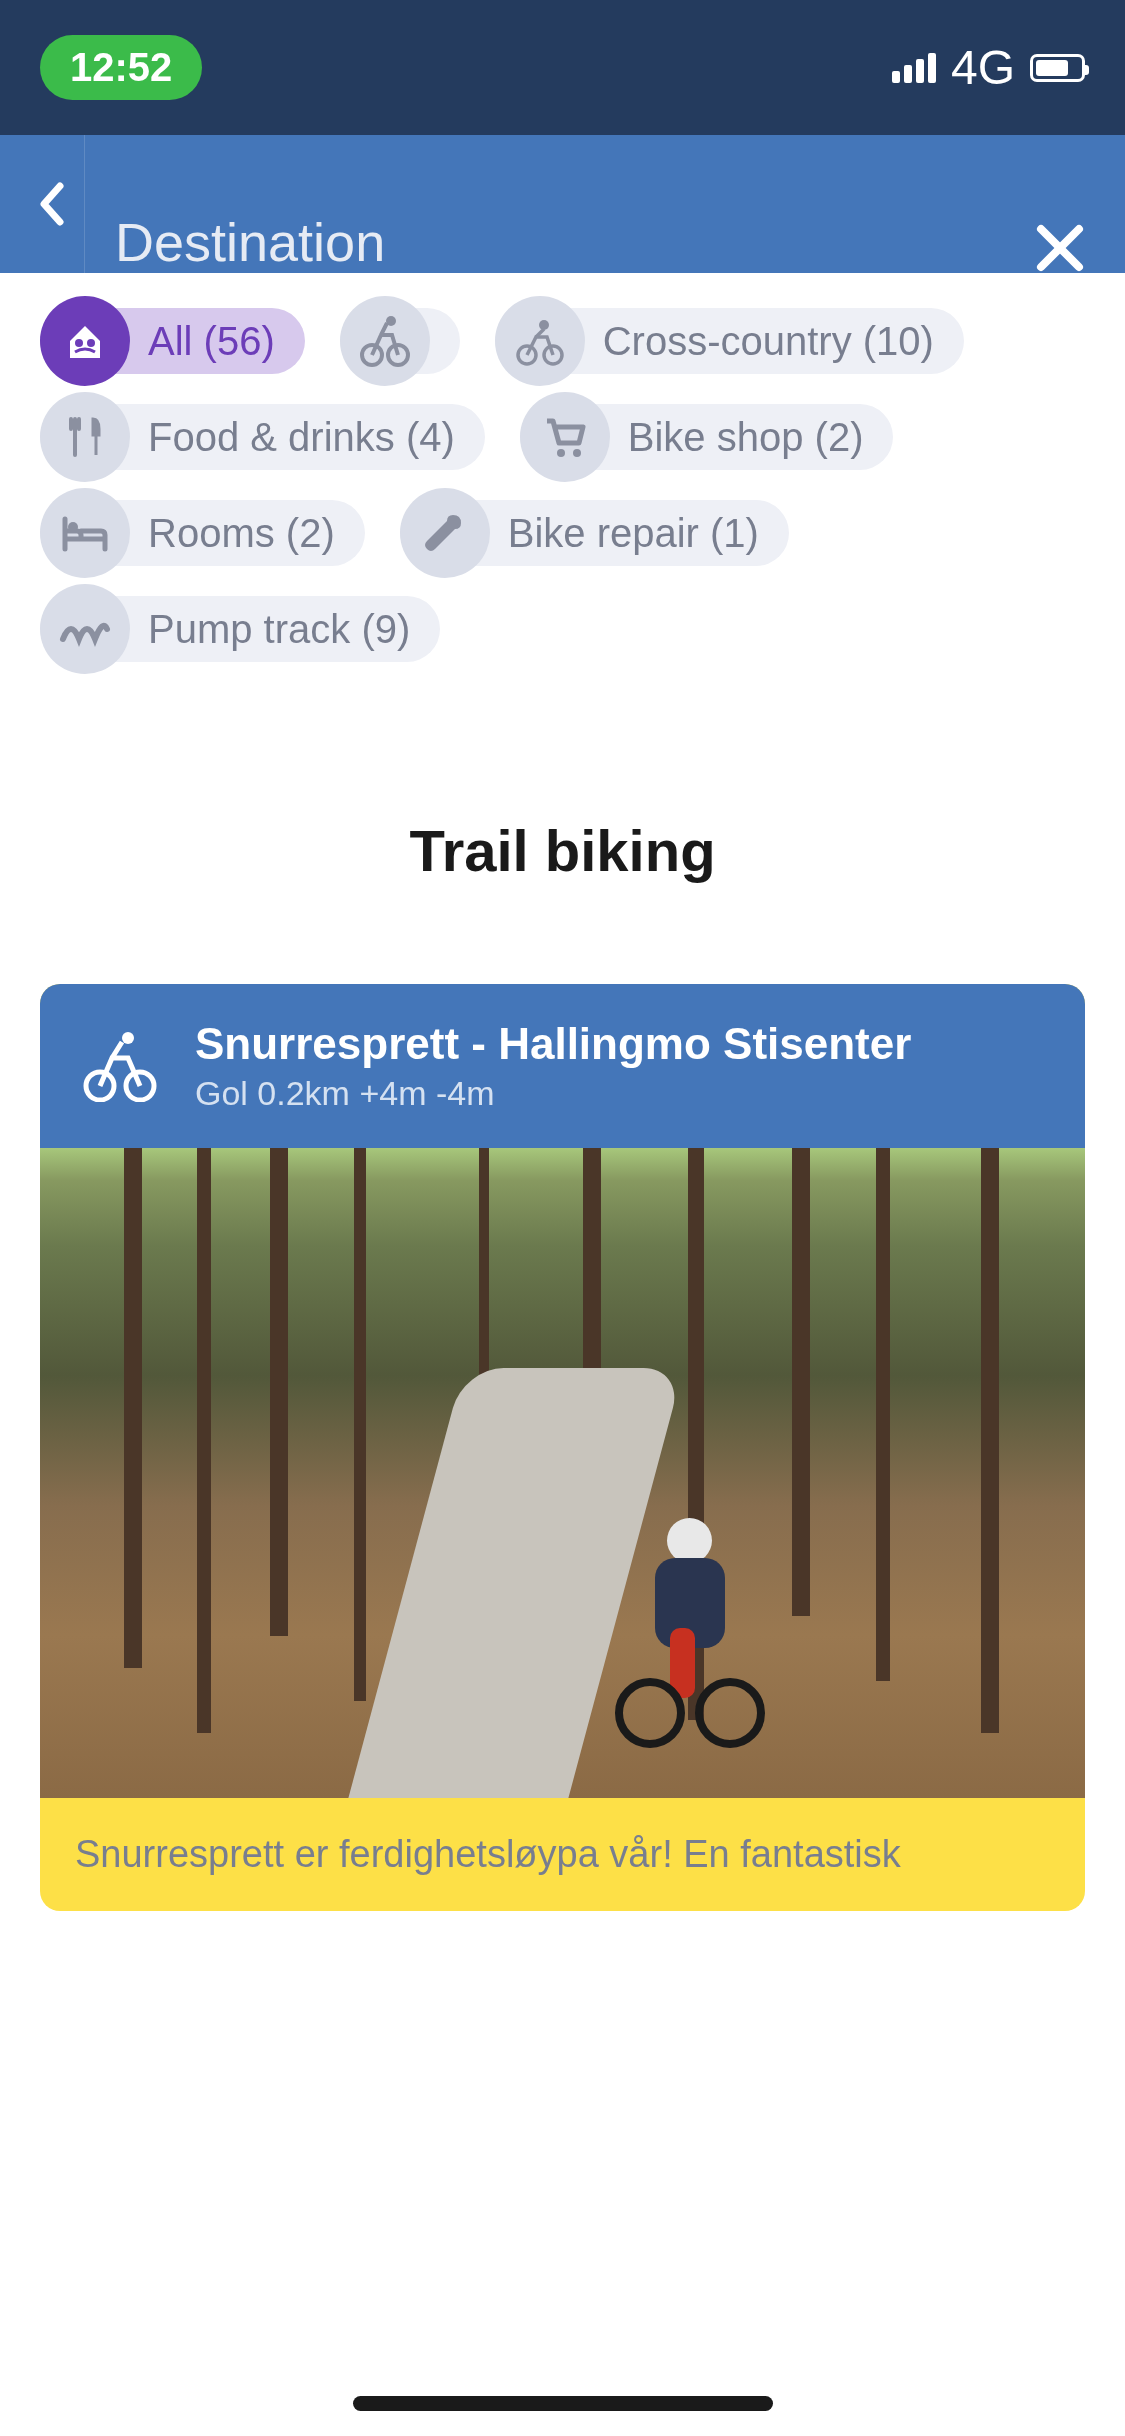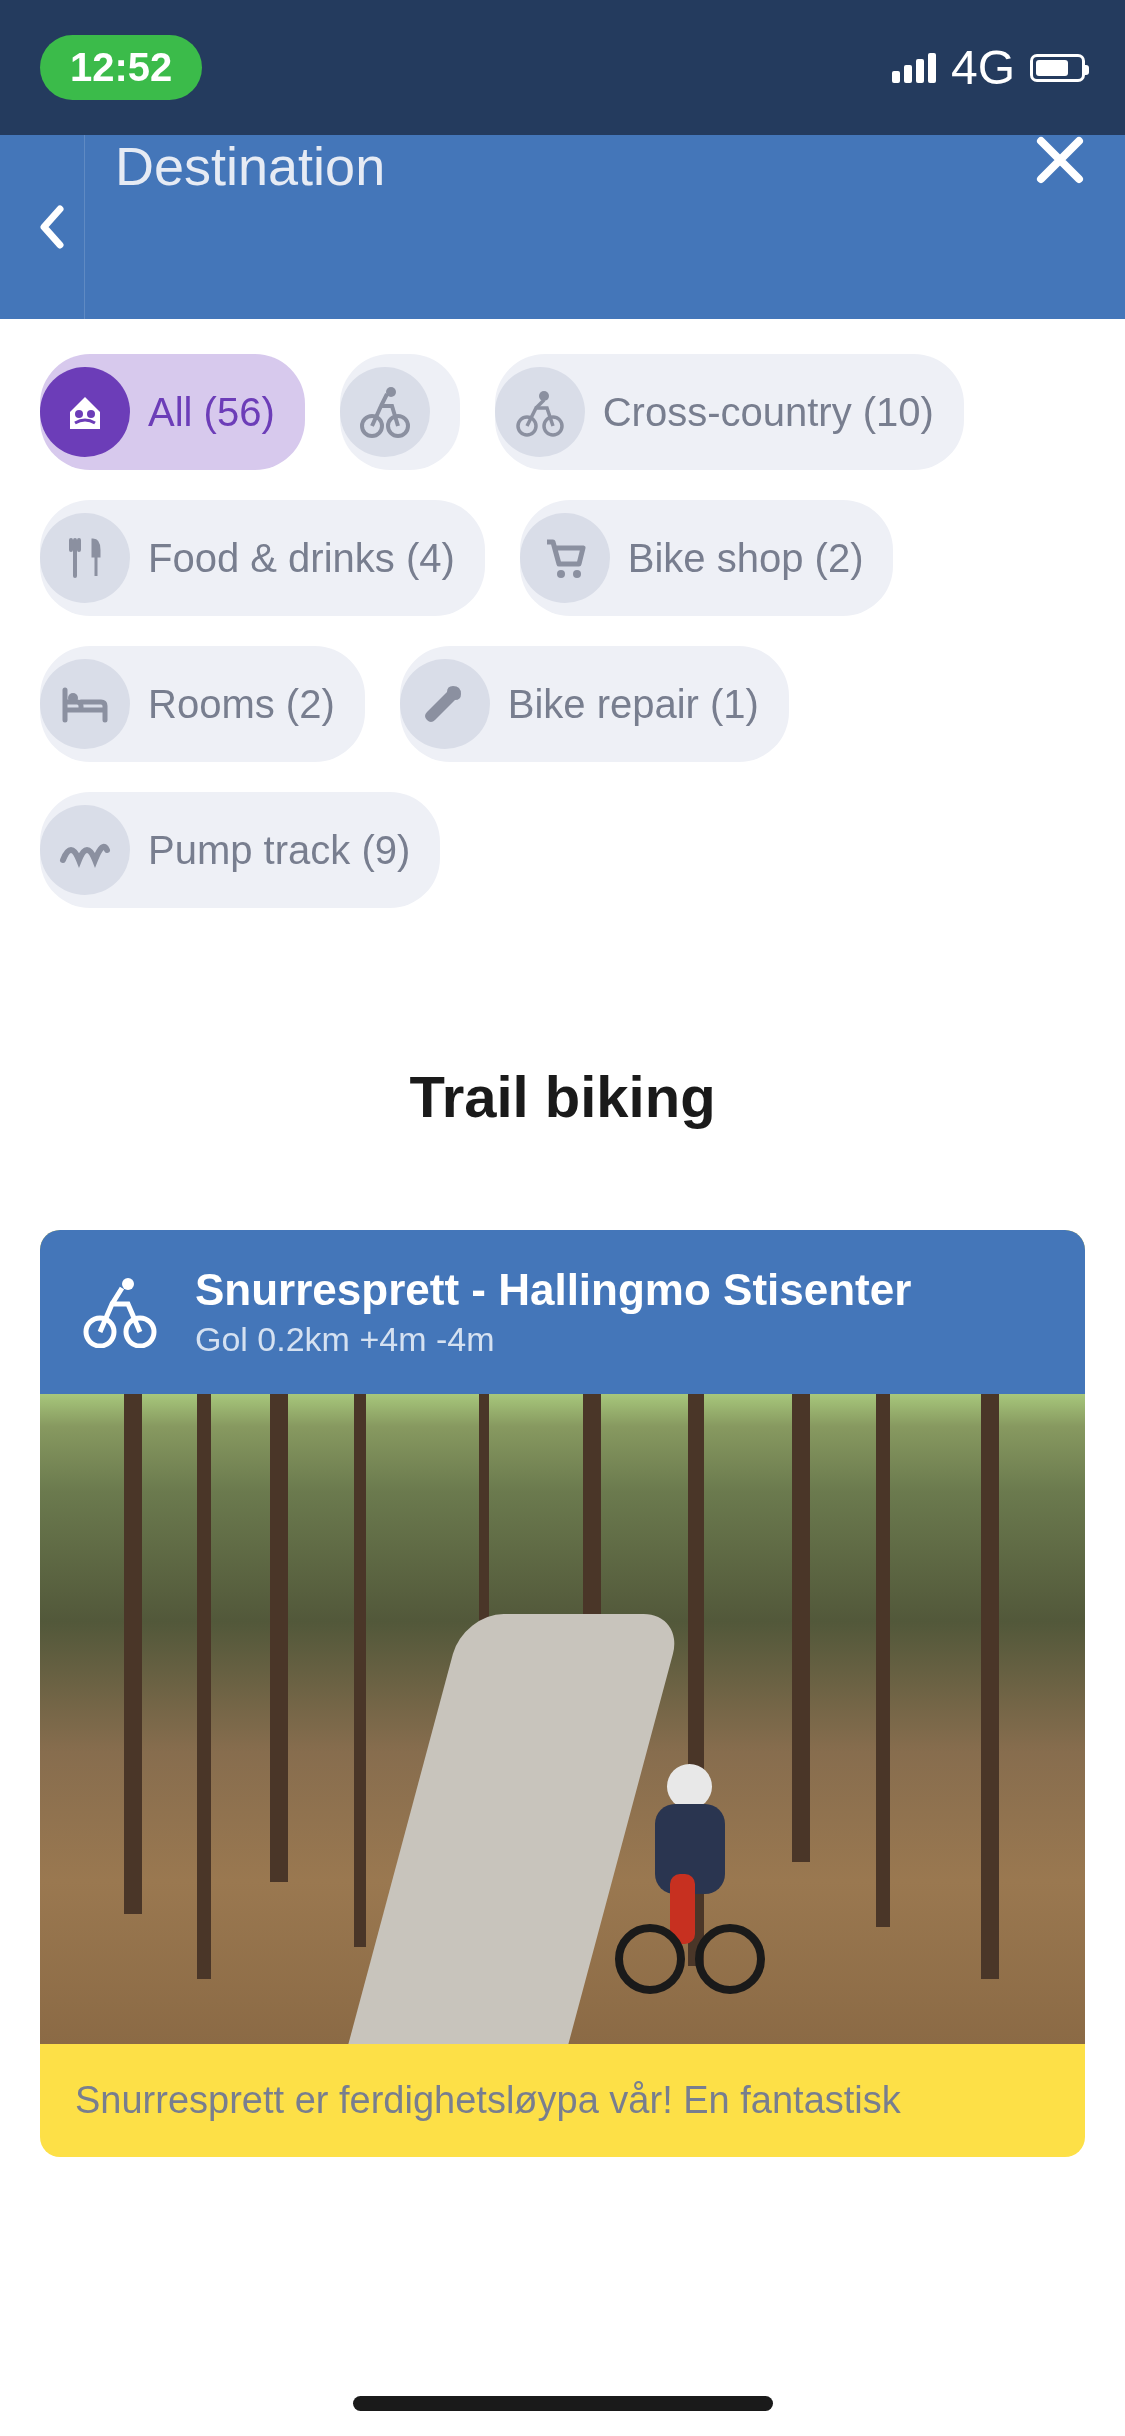--- a/index.html
+++ b/index.html
@@ -77,24 +77,24 @@
       border-radius: 0 3px 3px 0;
     }
     .battery-fill {
       width: 75%;
       height: 100%;
       background: #ffffff;
       border-radius: 3px;
     }
     
     .header {
-      height: 184px;
+      height: 138px;
       background: #4476b9;
       display: flex;
-      align-items: flex-start;
+      align-items: flex-end;
       padding: 0 40px;
       position: relative;
     }
     .back-btn {
       width: 85px;
       height: 100%;
       display: flex;
       align-items: center;
       justify-content: center;
       color: #ffffff;
@@ -119,21 +119,21 @@
       display: flex;
       flex-wrap: wrap;
       gap: 30px 35px;
     }
     .filter-chip {
       display: flex;
       align-items: center;
       background: #eef0f6;
       border-radius: 50px;
       padding-right: 30px;
-      height: 116px;
+      height: 66px;
     }
     .filter-chip.active {
       background: #d7c9ed;
     }
     .filter-icon {
       width: 90px;
       height: 90px;
       border-radius: 50%;
       background: #d9dde8;
       display: flex;

